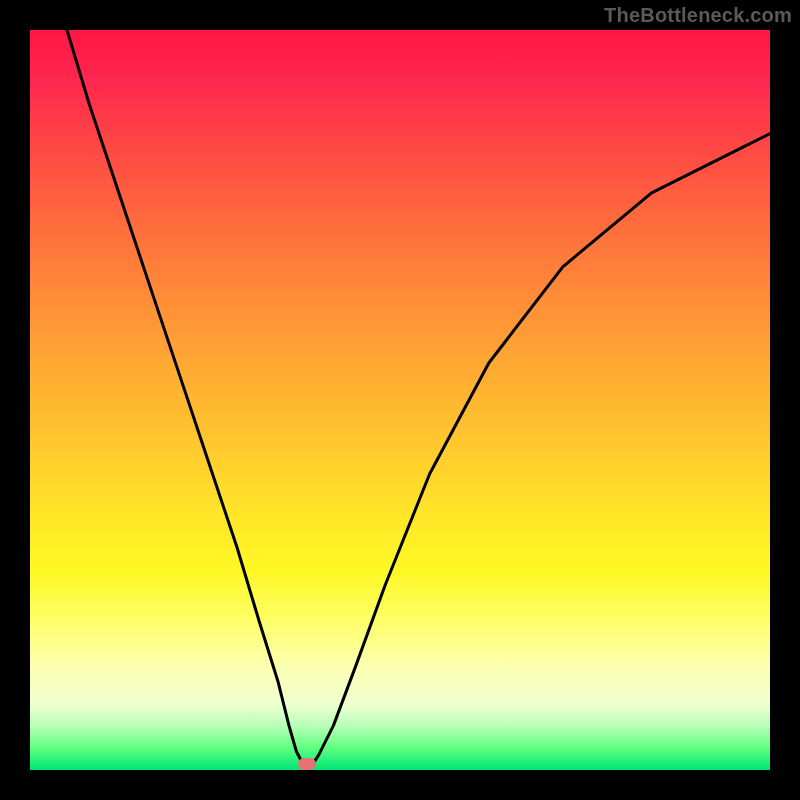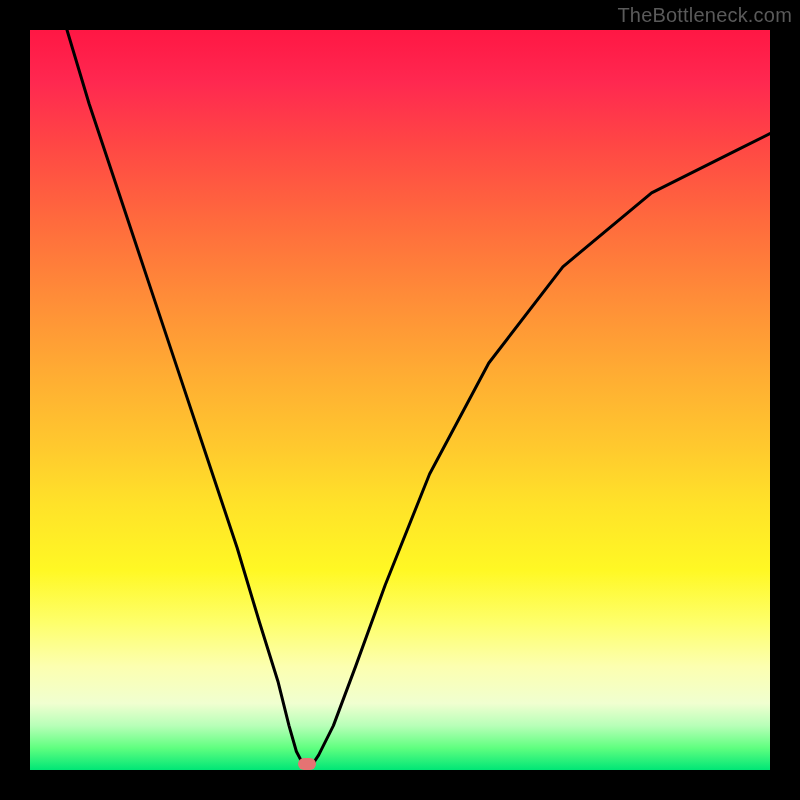--- a/index.html
+++ b/index.html
@@ -10,21 +10,21 @@
     position: relative;
     font-family: Arial, sans-serif;
     overflow: hidden;
   }
   .watermark {
     position: absolute;
     top: 4px;
     right: 8px;
     color: #5a5a5a;
     font-size: 20px;
-    font-weight: 400;
+    font-weight: 700;
     z-index: 10;
     letter-spacing: 0.2px;
   }
   .plot-area {
     position: absolute;
     left: 30px;
     top: 30px;
     width: 740px;
     height: 740px;
     background: linear-gradient(to bottom,

